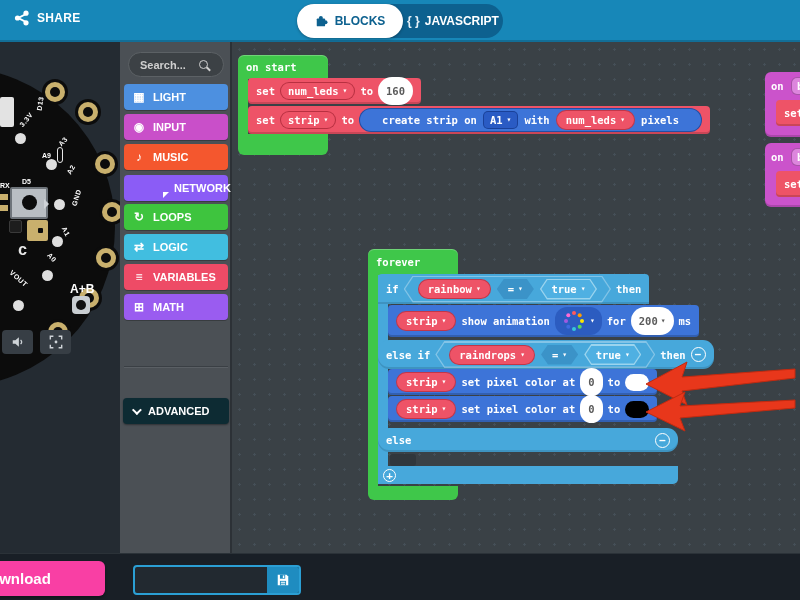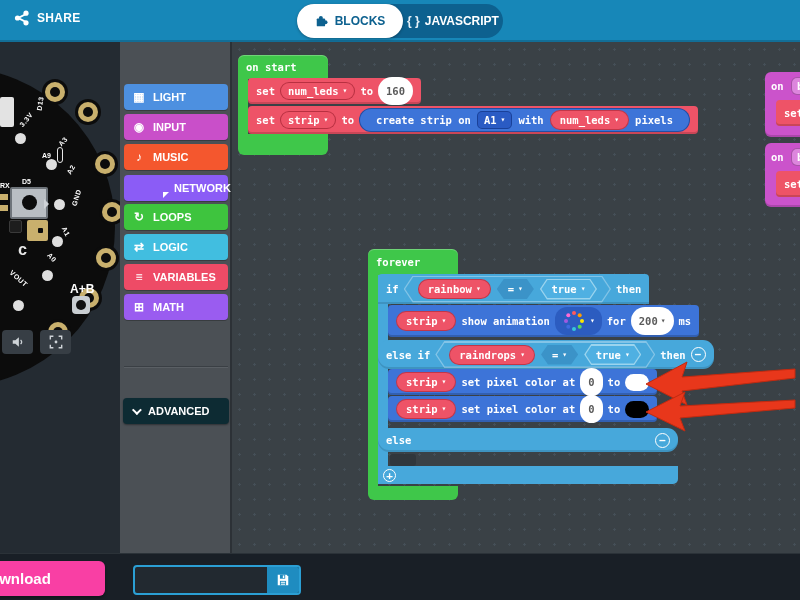--- a/index.html
+++ b/index.html
@@ -65,21 +65,21 @@
   .red { background:#ee5367; box-shadow:inset 0 -2px 0 rgba(0,0,0,.15); }
   .blue { background:#3d74d8; box-shadow:inset 0 -2px 0 rgba(0,0,0,.18); }
   .lblue { background:#47a8db; }
   .lb-row { box-shadow:inset 0 -2px 0 rgba(0,0,0,.12);border-radius:11px; }
   .fld { display:inline-flex; align-items:center; gap:4px; background:#ee5367; border:1px solid rgba(140,20,35,.55); border-radius:9px; padding:2px 7px; cursor:pointer; }
   .rpill { display:inline-flex; align-items:center; gap:4px; background:#ee5367; border:1px solid rgba(140,20,35,.45); border-radius:999px; padding:3px 9px; cursor:pointer; }
   .wpill { display:inline-flex; align-items:center; gap:3px; background:#fff; color:#5a5a5a; border-radius:999px; padding:8px 8px; cursor:pointer; }
   .wpill .car { color:#5a5a5a; }
   .swatch { display:inline-block; width:24px; height:17px; border-radius:999px; cursor:pointer; }
   .car { font-size:8px; line-height:1; }
-  .bluepill { display:inline-flex; align-items:center; gap:6px; background:#3d74d8; border:1px solid rgba(10,40,110,.5); border-radius:999px; padding:3px 16px; height:24px; }
+  .bluepill { display:inline-flex; align-items:center; gap:6px; background:#3d74d8; border:1px solid rgba(10,40,110,.5); border-radius:999px; padding:3px 22px; height:24px; }
   .bfld { display:inline-flex; align-items:center; gap:4px; background:#2a5bc4; border:1px solid rgba(10,40,110,.5); border-radius:5px; padding:2px 6px; cursor:pointer; }
   .animfld { display:inline-flex; align-items:center; gap:4px; background:#2c5cc0; border-radius:12px; padding:2px 7px; cursor:pointer; }
   .hexslot { position:relative; display:inline-flex; align-items:center; gap:6px; padding:3px 14px; background:rgba(255,255,255,.33); clip-path:polygon(9px 0,calc(100% - 9px) 0,100% 50%,calc(100% - 9px) 100%,9px 100%,0 50%); }
   .hexslot::before { content:""; position:absolute; inset:1.5px; background:#47a8db; clip-path:polygon(8px 0,calc(100% - 8px) 0,100% 50%,calc(100% - 8px) 100%,8px 100%,0 50%); }
   .hexslot > * { position:relative; z-index:1; }
   .hexop { display:inline-flex; align-items:center; gap:4px; background:#3b93c8; clip-path:polygon(7px 0,calc(100% - 7px) 0,100% 50%,calc(100% - 7px) 100%,7px 100%,0 50%); padding:4px 11px; cursor:pointer; }
   .hex2o { display:inline-flex; background:#9bd4ee; clip-path:polygon(7px 0,calc(100% - 7px) 0,100% 50%,calc(100% - 7px) 100%,7px 100%,0 50%); padding:1.5px; cursor:pointer; }
   .hex2i { display:inline-flex; align-items:center; gap:4px; background:#4fb0e2; clip-path:polygon(6px 0,calc(100% - 6px) 0,100% 50%,calc(100% - 6px) 100%,6px 100%,0 50%); padding:3px 10px; }
   .circ { display:inline-flex; align-items:center; justify-content:center; width:15px; height:15px; border:1.6px solid #fff; border-radius:50%; font-size:11px; line-height:1; cursor:pointer; flex:0 0 auto; }
   .notch { position:absolute; background:#30373c; border-radius:3px; }
@@ -203,20 +203,24 @@
       <svg width="14" height="14" viewBox="0 0 16 16">
           <g stroke="#cfd4d8" stroke-width="1.6" fill="none">
             <path d="M1.5 5V1.5H5M11 1.5h3.5V5M14.5 11v3.5H11M5 14.5H1.5V11"></path>
           </g>
           <circle cx="8" cy="8" r="1.6" fill="#cfd4d8"></circle>
         </svg>
     </div>
   </div>
 
   <div class="toolbox">
+    <div class="search">
+      <input placeholder="Search..." style="">
+      <span class="mag"></span>
+    </div>
 
     <div class="cat" style="top: 42px; background-color: rgb(77, 144, 224);">
       <span class="cicon">▦</span>
       <span>LIGHT</span>
     </div>
     <div class="cat" style="top: 72px; background-color: rgb(201, 79, 201);">
       <span class="cicon">◉</span>
       <span>INPUT</span>
     </div>
     <div class="cat" style="top: 102px; background-color: rgb(244, 87, 46);">

